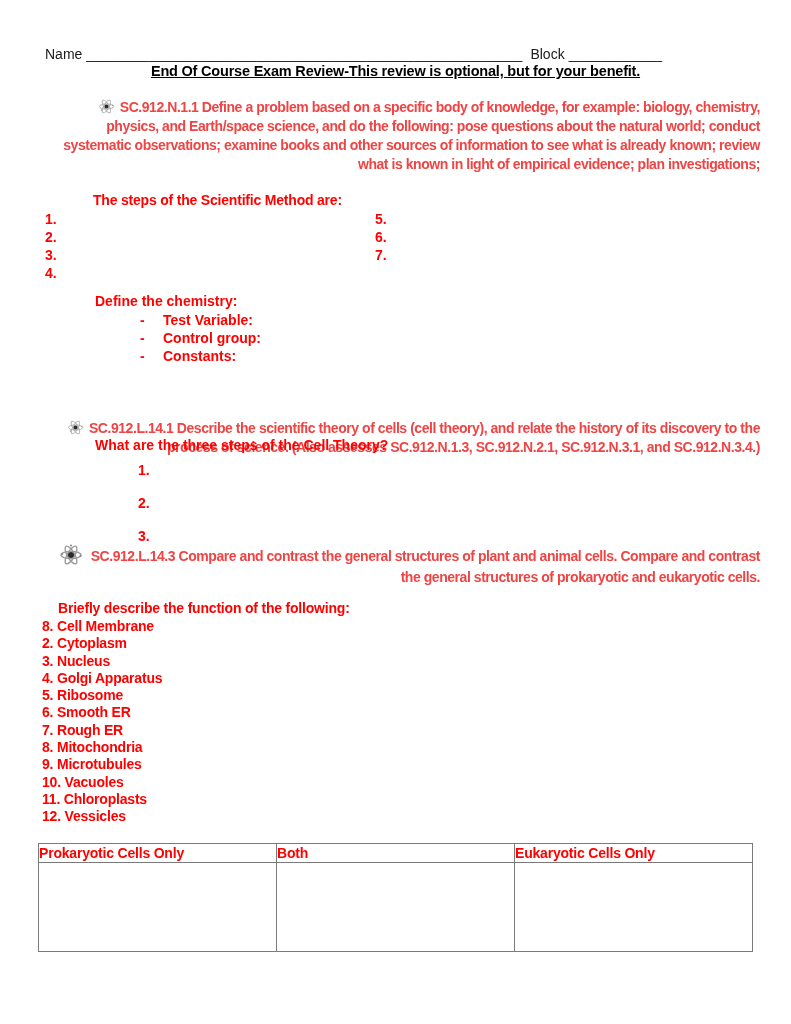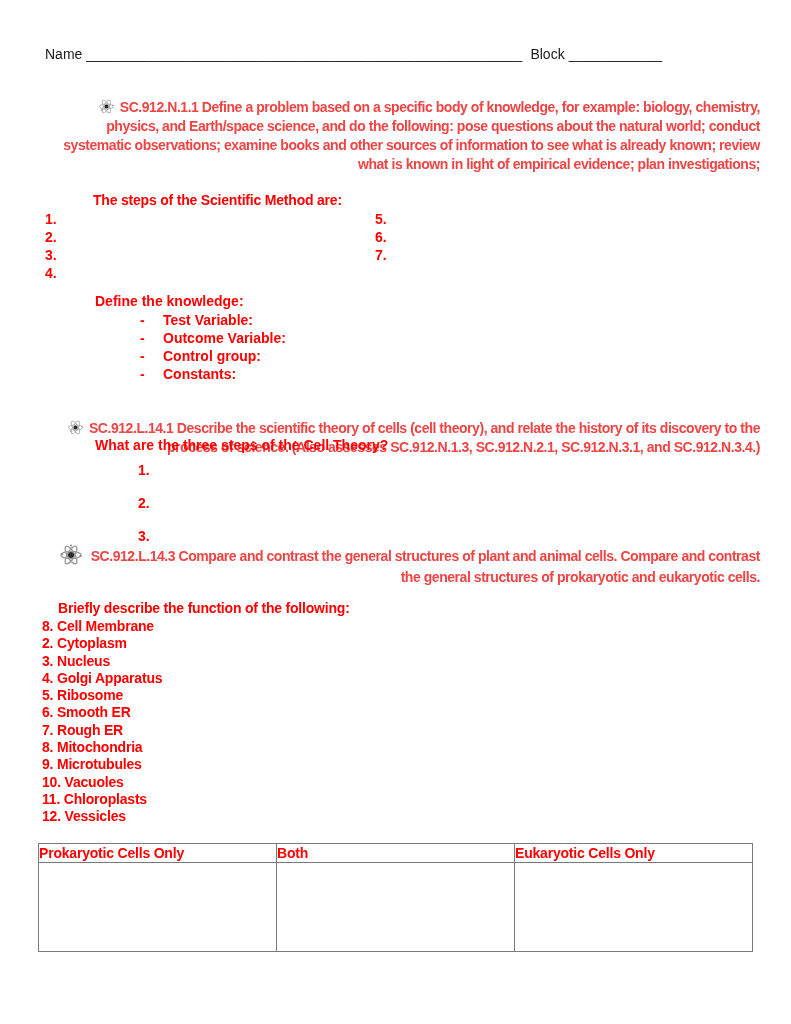--- a/index.html
+++ b/index.html
@@ -53,20 +53,21 @@
 </style>
 </head>
 <body>
 
 <div class="page">
 
   <div class="name-row">
     <span class="lbl">Name</span><span class="blank">________________________________________________________</span><span class="block-lbl">Block</span><span class="blank">____________</span>
   </div>
 
+  <div class="title">End Of Course Exam Review-This review is optional, but for your benefit.</div>
 
   <div class="para p1">
     <svg class="atom sm" viewBox="0 0 24 24">
       <g fill="none" stroke="#a8a8a8" stroke-width="1.3">
         <ellipse cx="12" cy="12" rx="10" ry="3.6"></ellipse>
         <ellipse cx="12" cy="12" rx="10" ry="3.6" transform="rotate(60 12 12)"></ellipse>
         <ellipse cx="12" cy="12" rx="10" ry="3.6" transform="rotate(120 12 12)"></ellipse>
       </g>
       <circle cx="12" cy="12" r="2.8" fill="#2b2b2b"></circle>
       <circle cx="21" cy="10.5" r="1" fill="#8c8c8c"></circle>
@@ -80,24 +81,23 @@
     <div>2.</div>
     <div>3.</div>
     <div>4.</div>
   </div>
   <div class="steps-col steps-right red">
     <div>5.</div>
     <div>6.</div>
     <div>7.</div>
   </div>
 
-  <div class="define-heading red">Define the knowledge:</div>
+  <div class="define-heading red">Define the chemistry:</div>
   <div class="define-list red">
     <div class="define-item"><span class="dash">-</span><span>Test Variable:</span></div>
-    <div class="define-item"><span class="dash">-</span><span>Outcome Variable:</span></div>
     <div class="define-item"><span class="dash">-</span><span>Control group:</span></div>
     <div class="define-item"><span class="dash">-</span><span>Constants:</span></div>
   </div>
 
   <div class="para p2">
     <svg class="atom sm" viewBox="0 0 24 24">
       <g fill="none" stroke="#a8a8a8" stroke-width="1.3">
         <ellipse cx="12" cy="12" rx="10" ry="3.6"></ellipse>
         <ellipse cx="12" cy="12" rx="10" ry="3.6" transform="rotate(60 12 12)"></ellipse>
         <ellipse cx="12" cy="12" rx="10" ry="3.6" transform="rotate(120 12 12)"></ellipse>

